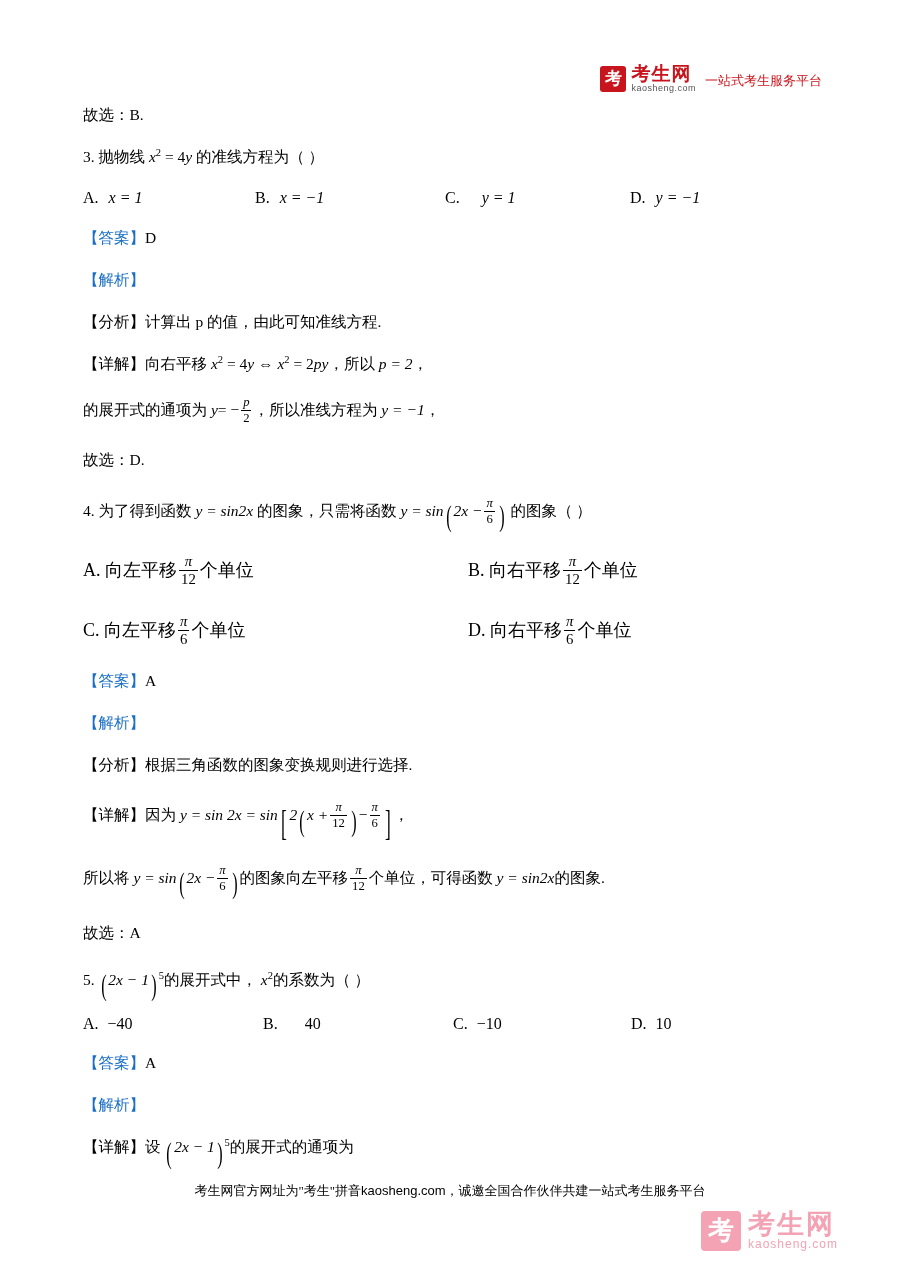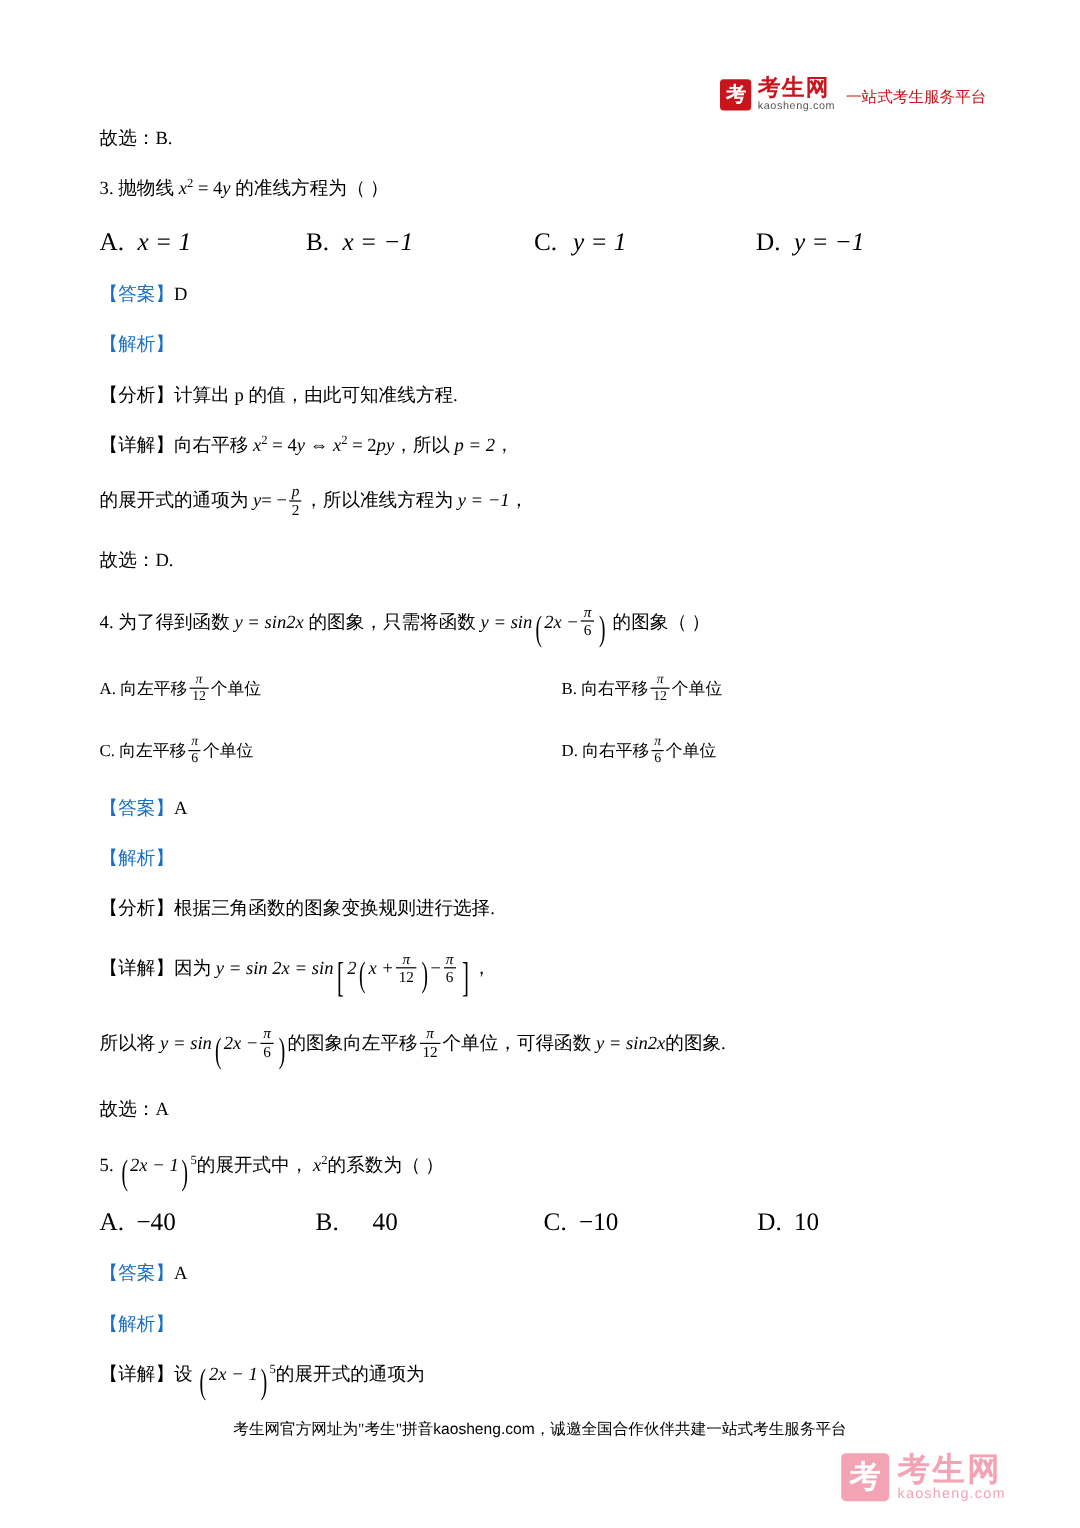--- a/index.html
+++ b/index.html
@@ -30,23 +30,23 @@
   }
   .logo-text{margin-left:5px;line-height:1.05;}
   .logo-cn{font-size:19px;font-weight:bold;color:#c8151d;font-family:"Liberation Sans",sans-serif;letter-spacing:1px;}
   .logo-en{font-size:9px;color:#555;font-family:"Liberation Sans",sans-serif;letter-spacing:.5px;}
   .logo-slogan{
     margin-left:9px;font-size:13px;color:#c8151d;font-family:"Liberation Sans",sans-serif;
     align-self:flex-end;padding-bottom:3px;
   }
   .blk{margin-bottom:21px; font-size:15.5px;}
   .ansmark{color:#1a6fc4;}
-  .opts{display:flex; font-size:21px;}
+  .opts{display:flex; font-size:16px;}
   .opt{}
-  .two-col{display:flex;font-size:14px;}
+  .two-col{display:flex;font-size:18px;}
   .two-col > div:first-child{width:385px;}
 
   
   .mi{font-style:italic;font-family:"Liberation Serif",serif;}
   .sup{font-size:.68em;vertical-align:super;}
   .frac{display:inline-block;vertical-align:middle;text-align:center;margin:0 2px;position:relative;top:-1px;}
   .frac .num{display:block;font-size:.82em;line-height:1.15;padding:0 2px;}
   .frac .den{display:block;font-size:.82em;line-height:1.2;border-top:1px solid #000;padding:0 2px;}
   .big-paren{font-size:1.9em;font-weight:300;vertical-align:-0.35em;line-height:0;display:inline-block;transform:scaleX(.55);}
   .brk{font-size:2.25em;font-weight:300;vertical-align:-0.42em;line-height:0;display:inline-block;transform:scaleX(.5);}
@@ -98,21 +98,21 @@
       <div class="opt" style="width:172px">
         <span>A.</span>
         <span class="mi" style="margin-left:6px">x = 1</span>
       </div>
       <div class="opt" style="width:190px">
         <span>B.</span>
         <span class="mi" style="margin-left:6px">x = −1</span>
       </div>
       <div class="opt" style="width:185px">
         <span>C.</span>
-        <span class="mi" style="margin-left:8px">y = 1</span>
+        <span class="mi" style="margin-left:18px">y = 1</span>
       </div>
       <div class="opt">
         <span>D.</span>
         <span class="mi" style="margin-left:6px">y = −1</span>
       </div>
     </div>
 
     <div class="blk">
       <span class="ansmark">【答案】</span><span>D</span>
     </div>

